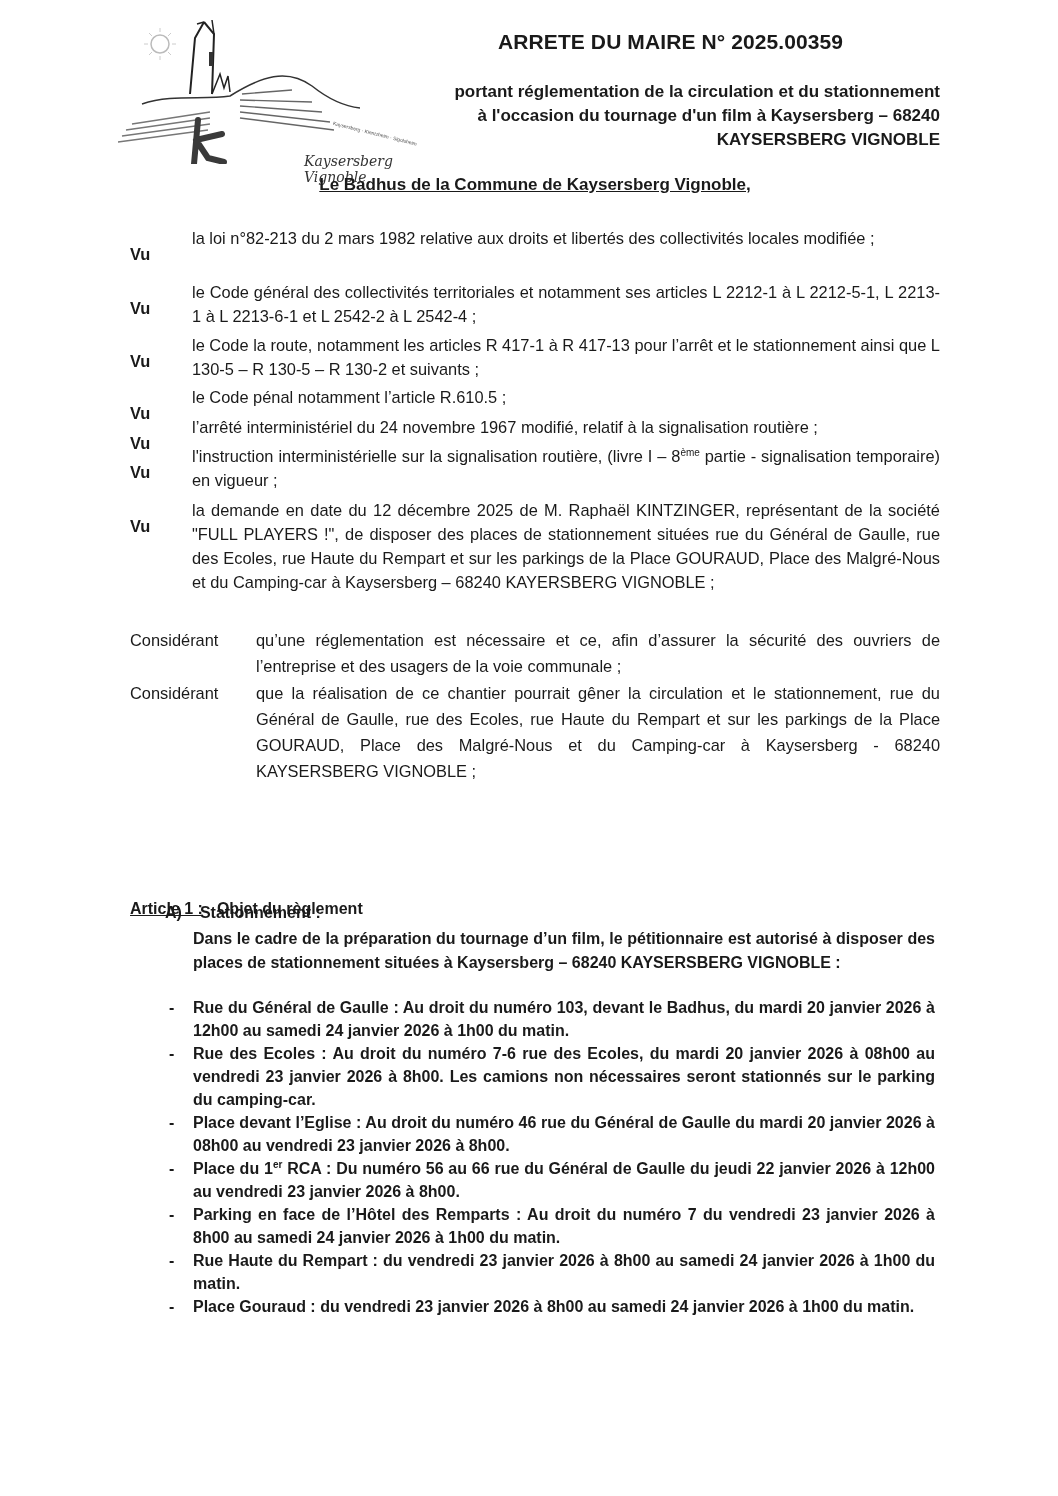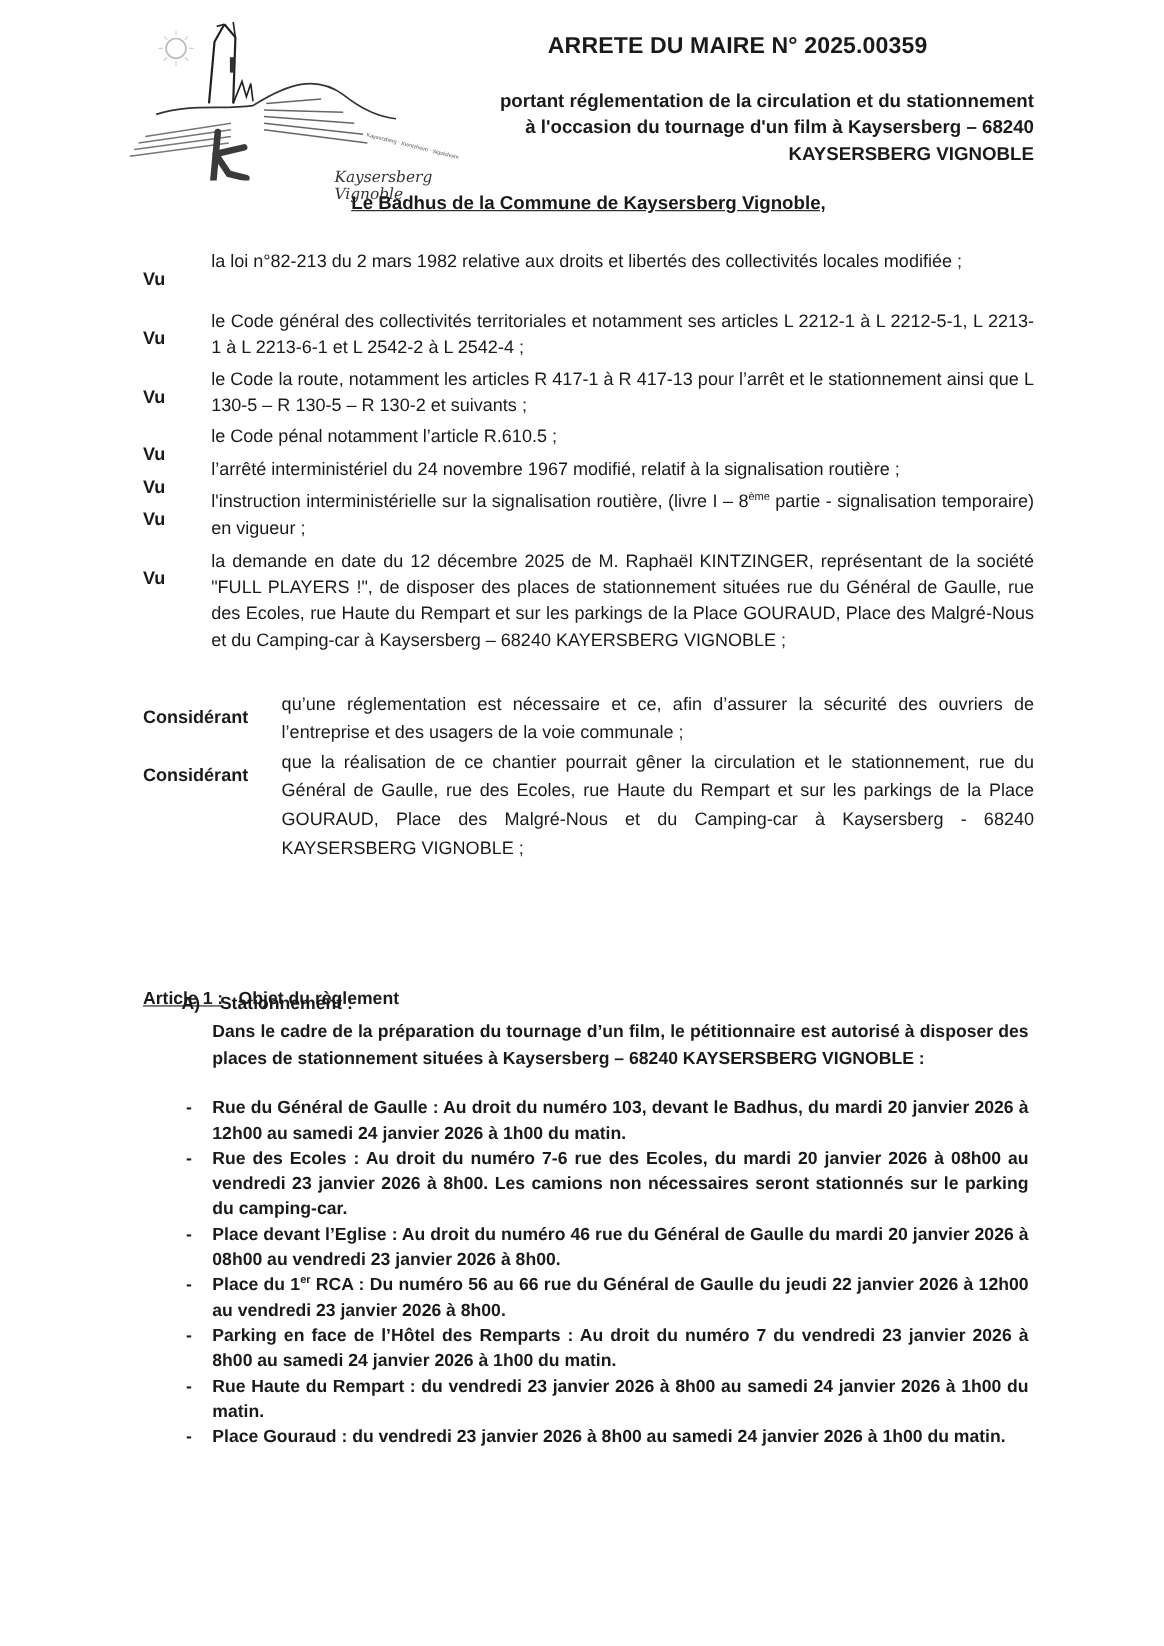--- a/index.html
+++ b/index.html
@@ -19,21 +19,21 @@
 
   .mayor { position: absolute; left: 120px; top: 175px; width: 830px; text-align: center;
            font-size: 17px; font-weight: bold; text-decoration: underline; }
 
   .vu-row { position: absolute; left: 130px; width: 810px; font-size: 16.4px; line-height: 24px; }
   .vu-row .lbl { position: absolute; left: 0; top: 16px; font-weight: bold; }
   .vu-row .txt { position: absolute; left: 62px; right: 0; top: 0; text-align: justify; }
   .txt sup { font-size: 10px; line-height: 0; }
 
   .cons-row { position: absolute; left: 130px; width: 810px; font-size: 16.4px; line-height: 26px; }
-  .cons-row .lbl { position: absolute; left: 0; top: 12px; font-weight: bold; }
+  .cons-row .lbl { position: absolute; left: 0; top: 0; font-weight: normal; }
   .cons-row .txt { position: absolute; left: 126px; right: 0; top: 0; text-align: justify; }
 
   .arrete { position: absolute; left: 120px; top: 818px; width: 830px; text-align: center;
             font-size: 19px; font-weight: bold; text-decoration: underline; }
 
   .article { position: absolute; left: 130px; top: 900px; font-size: 16px; font-weight: bold; }
   .article .num { text-decoration: underline; }
   .article .obj { margin-left: 14px; }
 
   .sec-a { position: absolute; left: 165px; top: 904px; font-size: 16px; font-weight: bold; }

